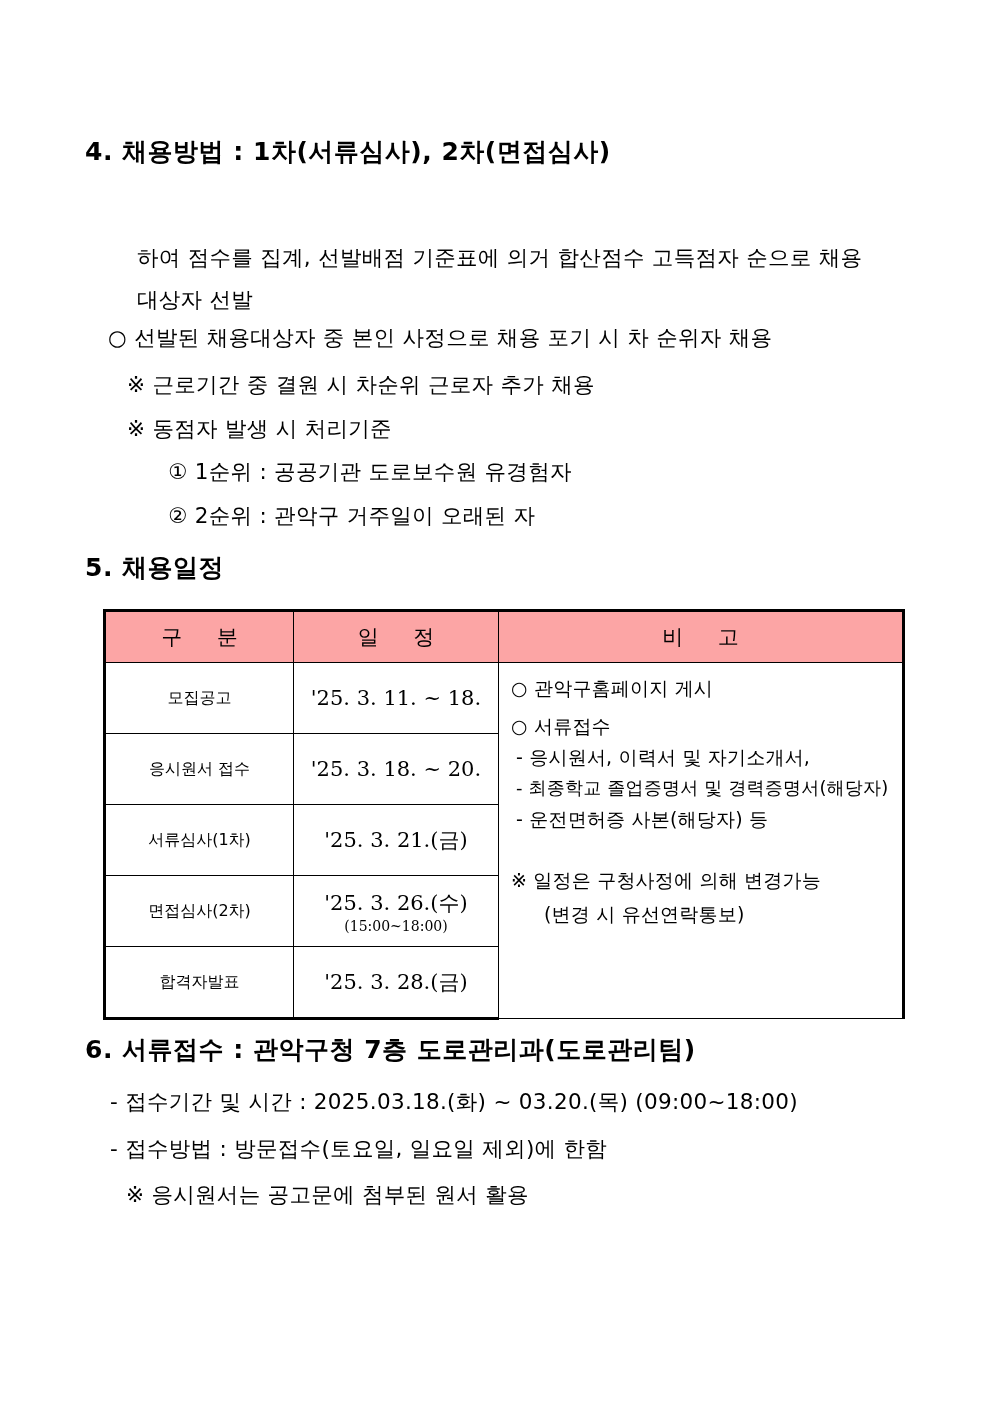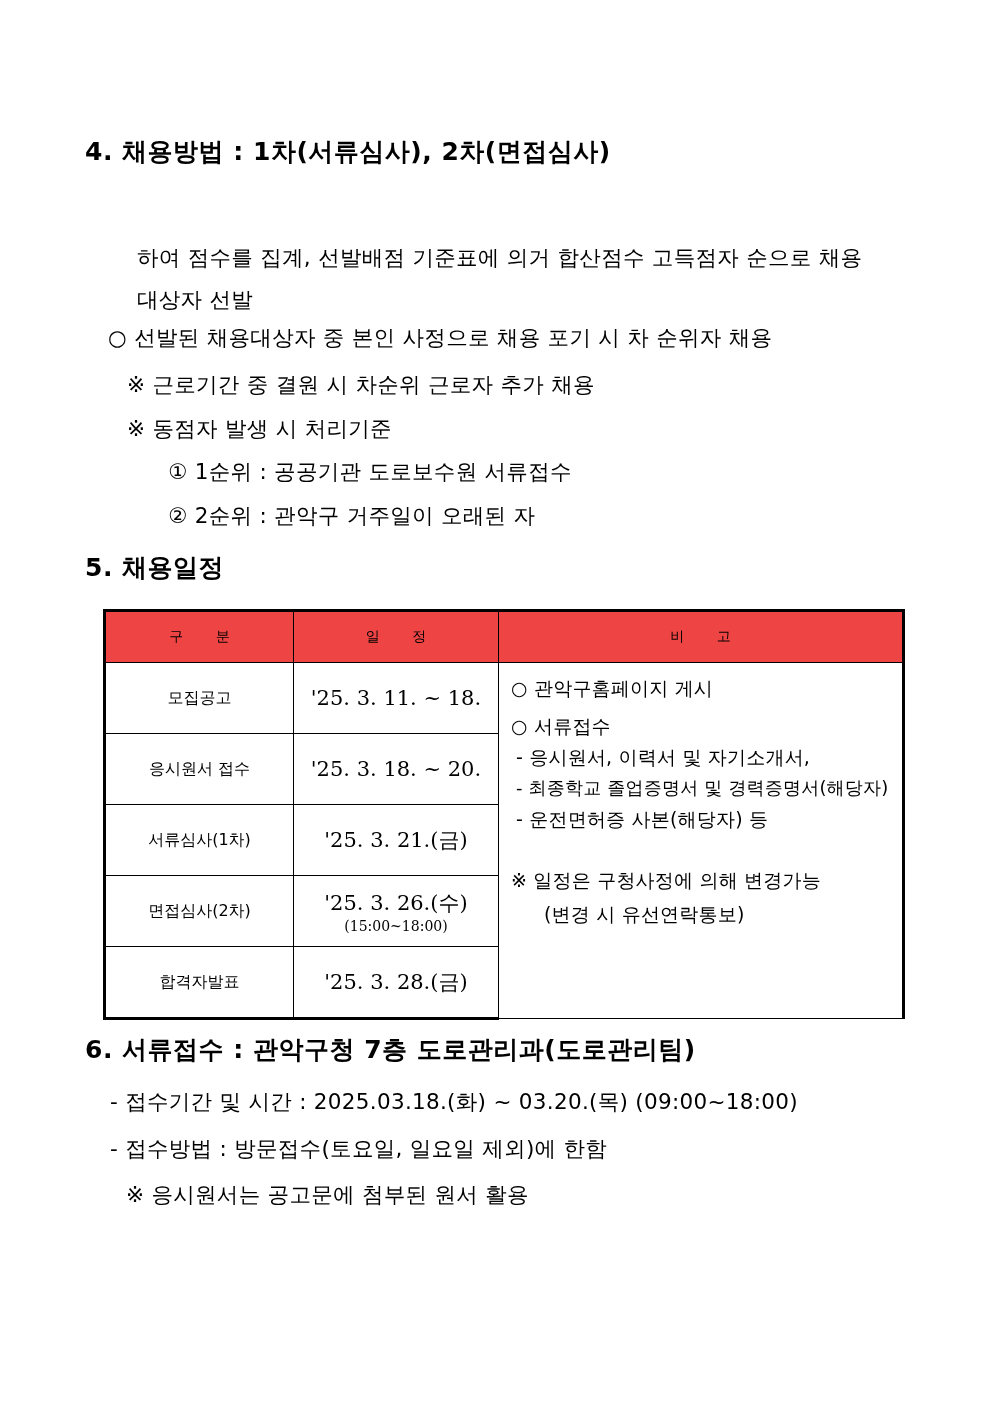--- a/index.html
+++ b/index.html
@@ -66,23 +66,23 @@
     vertical-align: middle;
     text-align: center;
     font-weight: normal;
   }
   .sched-table .outer-top    { border-top-width: 3px; }
   .sched-table .outer-bottom { border-bottom-width: 3px; }
   .sched-table .outer-left   { border-left-width: 3px; }
   .sched-table .outer-right  { border-right-width: 3px; }
 
   thead th {
-    background: #ef4444;
+    background: #fca5a5;
     height: 50px;
-    font-size: 14px;
+    font-size: 21px;
     border-bottom-width: 3px;
   }
   thead th span.sp { letter-spacing: 14px; padding-left: 14px;}
 
   tbody td.cat {
     height: 70px;
     font-size: 16px;
   }
   tbody td.date {
     height: 70px;
@@ -133,21 +133,21 @@
   <div class="line lvl-cont" style="top:239px;">하여 점수를 집계, 선발배점 기준표에 의거 합산점수 고득점자 순으로 채용</div>
 
   <div class="line lvl-cont" style="top:281px;">대상자 선발</div>
 
   <div class="line lvl-star" style="top:366px;">※ 근로기간 중 결원 시 차순위 근로자 추가 채용</div>
 
   <div class="line lvl-bullet" style="top:319px;">○ 선발된 채용대상자 중 본인 사정으로 채용 포기 시 차 순위자 채용</div>
 
   <div class="line lvl-star" style="top:410px;">※ 동점자 발생 시 처리기준</div>
 
-  <div class="line lvl-num" style="top:453px;">① 1순위 : 공공기관 도로보수원 서류접수</div>
+  <div class="line lvl-num" style="top:453px;">① 1순위 : 공공기관 도로보수원 유경험자</div>
 
   <div class="line lvl-num" style="top:497px;">② 2순위 : 관악구 거주일이 오래된 자</div>
 
   <div class="section-heading h-5">5. 채용일정</div>
 
   <table class="sched-table">
     <colgroup>
       <col class="c1">
         <col class="c2">
         <col class="c3">

